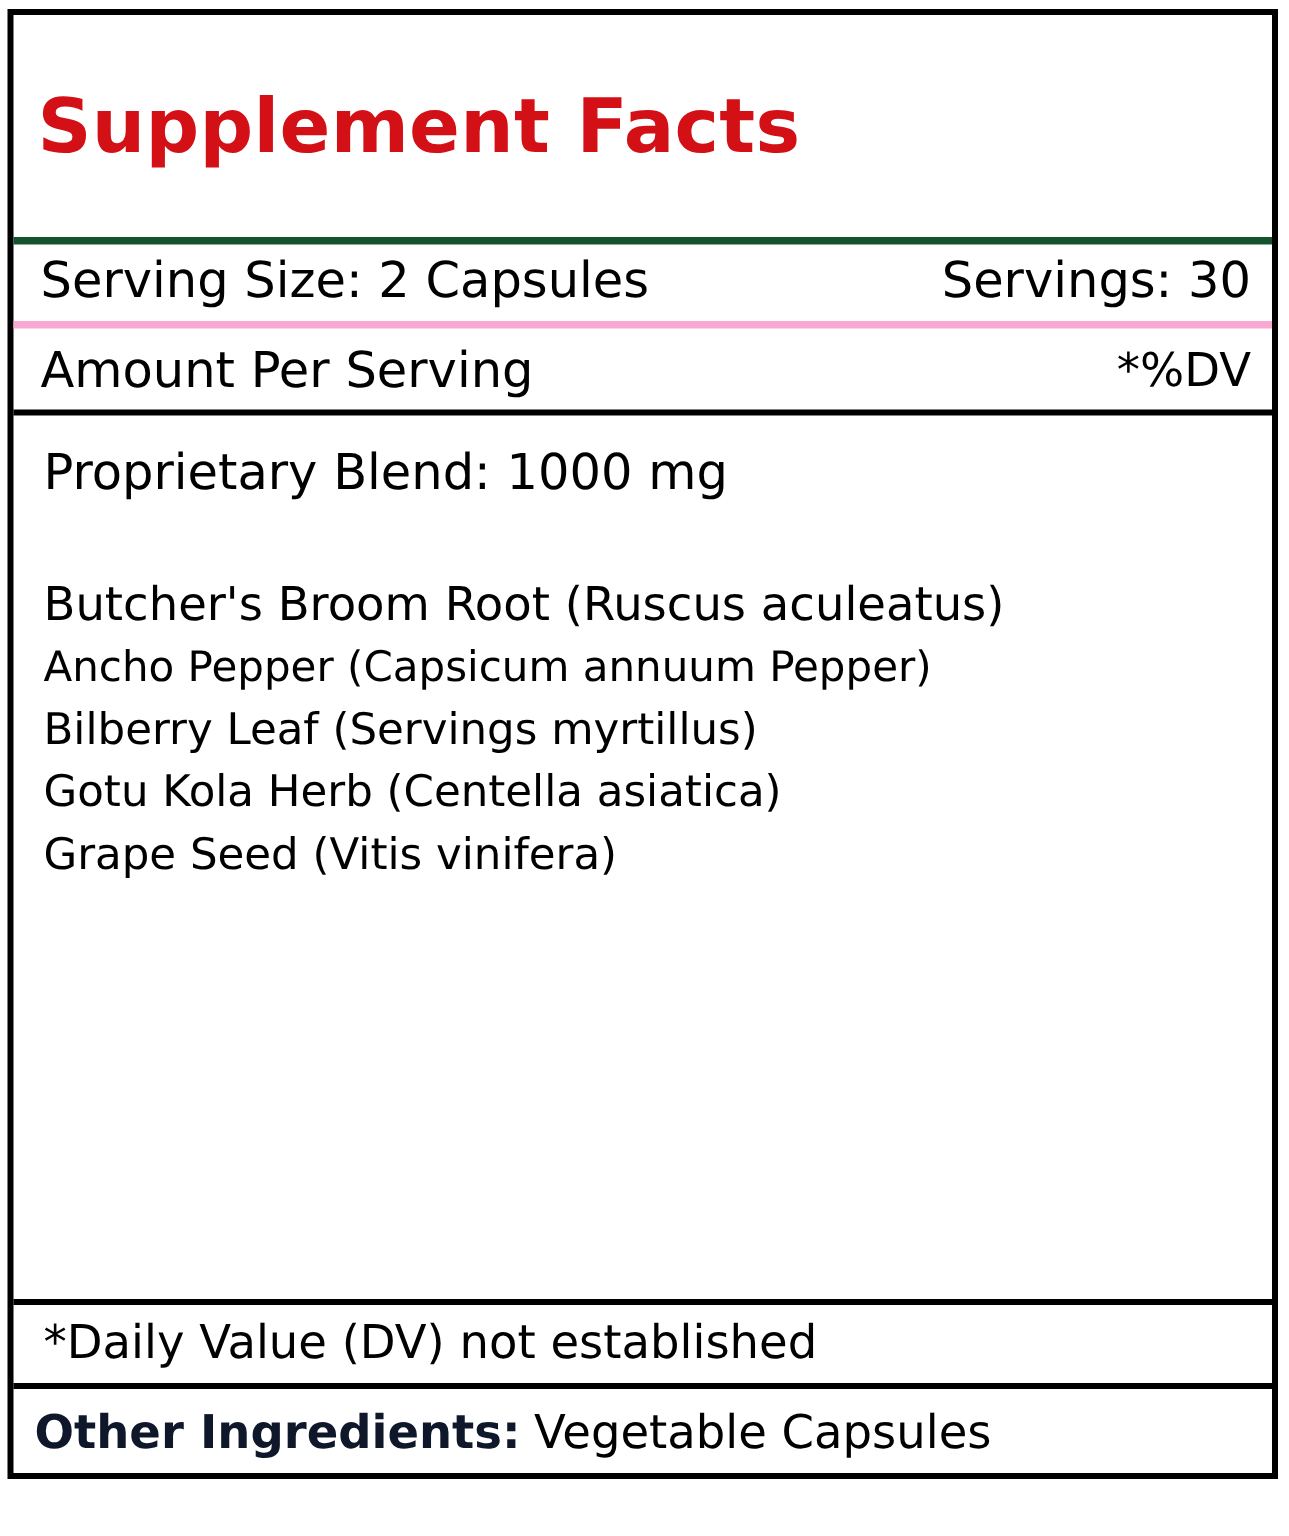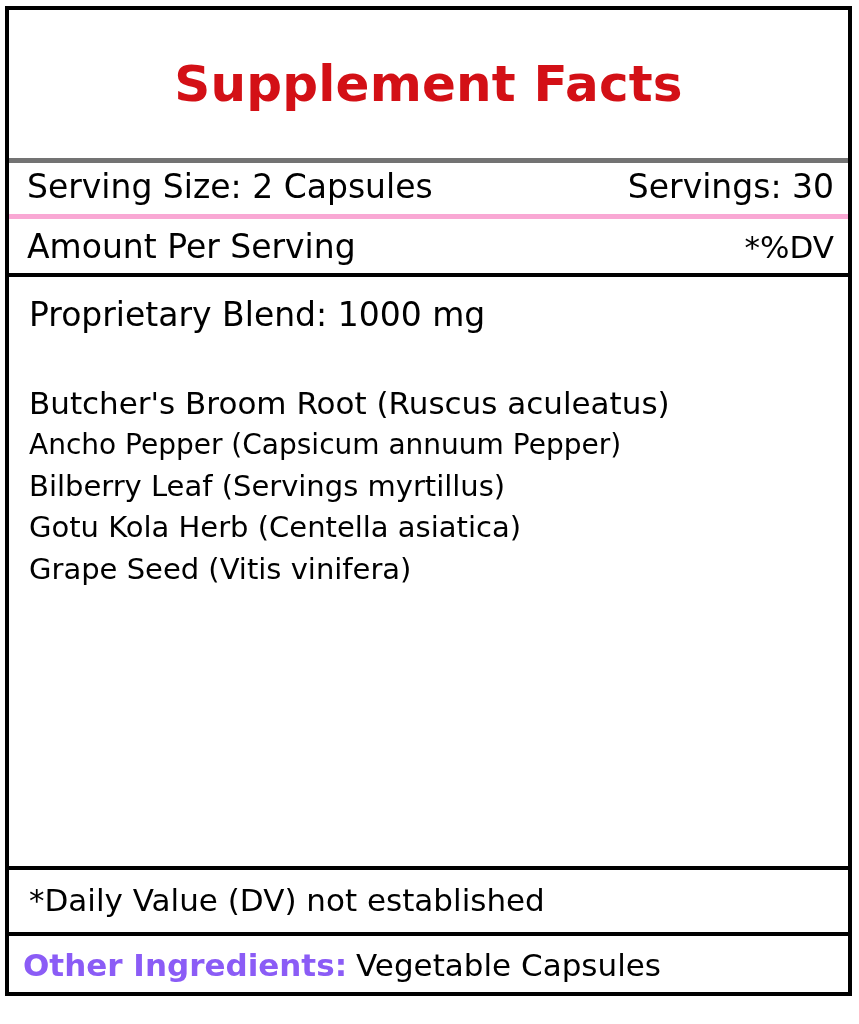--- a/index.html
+++ b/index.html
@@ -23,22 +23,22 @@
     box-sizing: border-box;
     border: 4px solid #000000;
     background: #ffffff;
   }
 
   
   .title-block {
     height: 148px;
     display: flex;
     align-items: center;
-    justify-content: center;
-    border-bottom: 5px solid #737373;
+    border-bottom: 5px solid #14532d;
+    padding-left: 16px;
   }
   .title {
     color: #d31016;
     font-size: 50px;
     font-weight: bold;
     letter-spacing: 0.2px;
     line-height: 1;
   }
 
   
@@ -99,41 +99,41 @@
     line-height: 1.44;
     white-space: nowrap;
   }
   .ing.sz-31 { font-size: 31px; }
   .ing.sz-29 { font-size: 29px; }
   .ing.sz-28 { font-size: 28px; }
 
   
   .footnote-block {
     padding: 10px 12px 12px 20px;
-    height: 66px;
+    height: 56px;
     box-sizing: border-box;
     border-bottom: 4px solid #000000;
     display: flex;
     align-items: center;
   }
   .footnote {
     font-size: 31px;
     line-height: 1;
   }
 
   
   .other-block {
     padding: 8px 12px 6px 14px;
     box-sizing: border-box;
     height: 56px;
     display: flex;
     align-items: center;
   }
   .other-label {
-    color: #8b5cf6;
+    color: #0f172a;
     font-weight: bold;
     font-size: 31px;
     line-height: 1;
     margin-right: 9px;
     white-space: nowrap;
   }
   .other-value {
     font-size: 31px;
     line-height: 1;
     white-space: nowrap;

